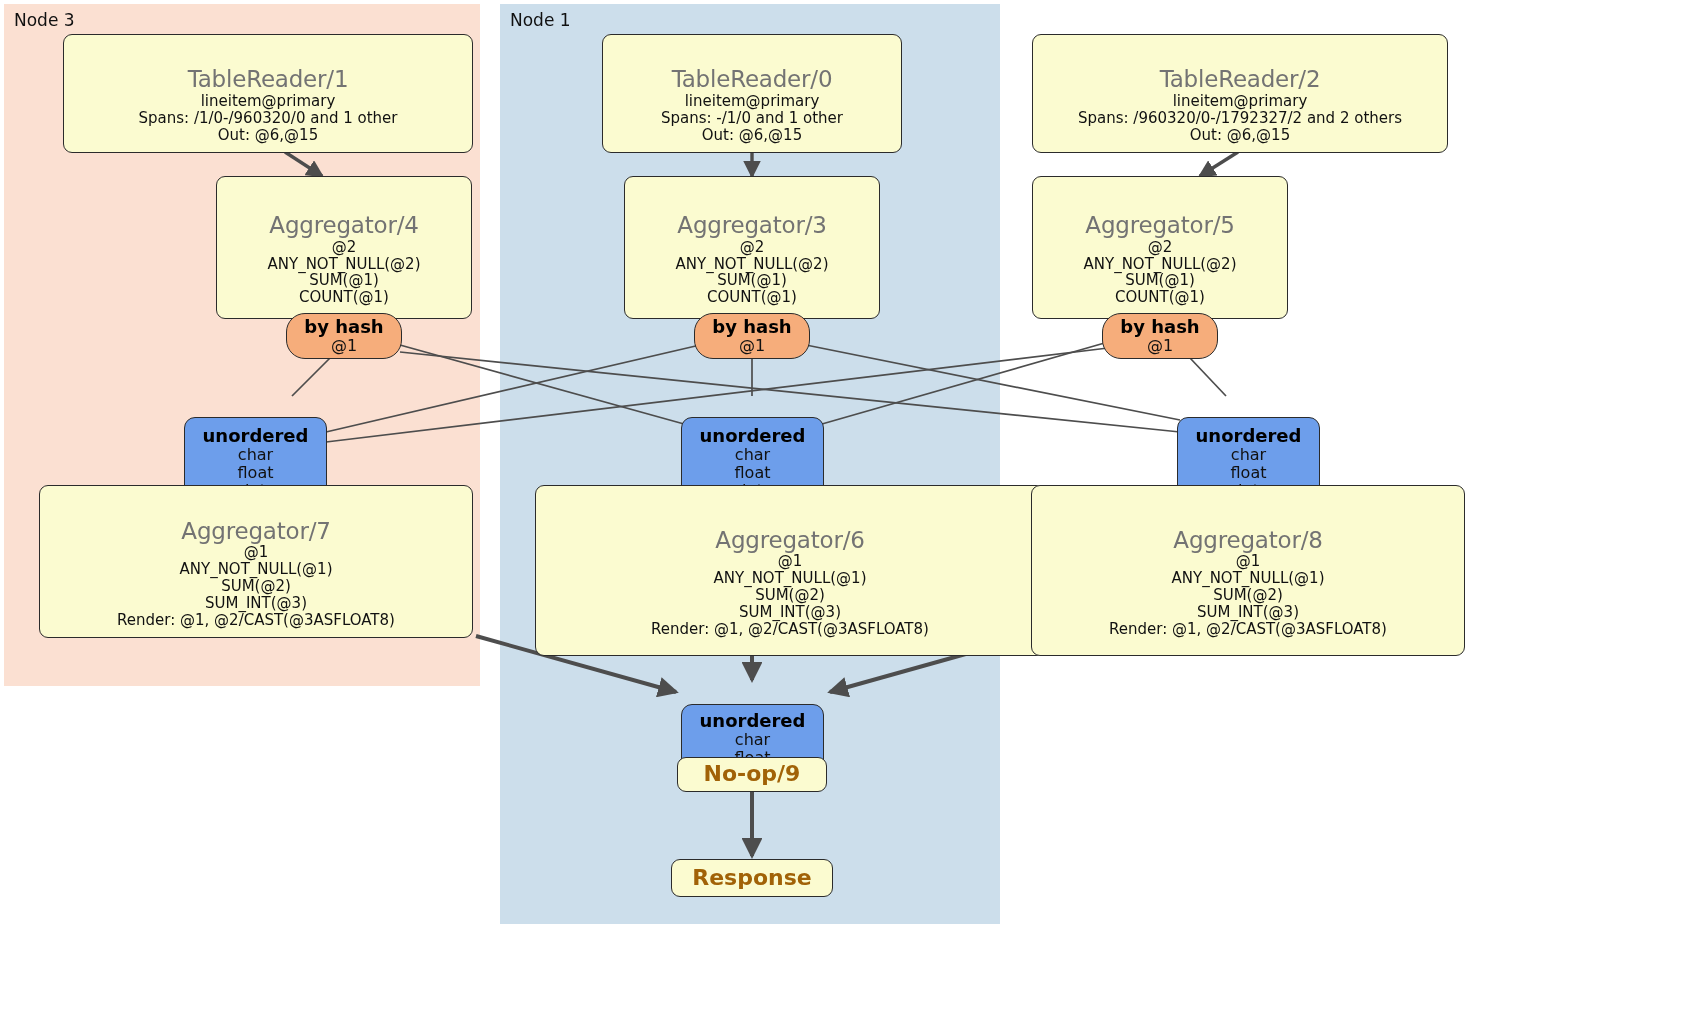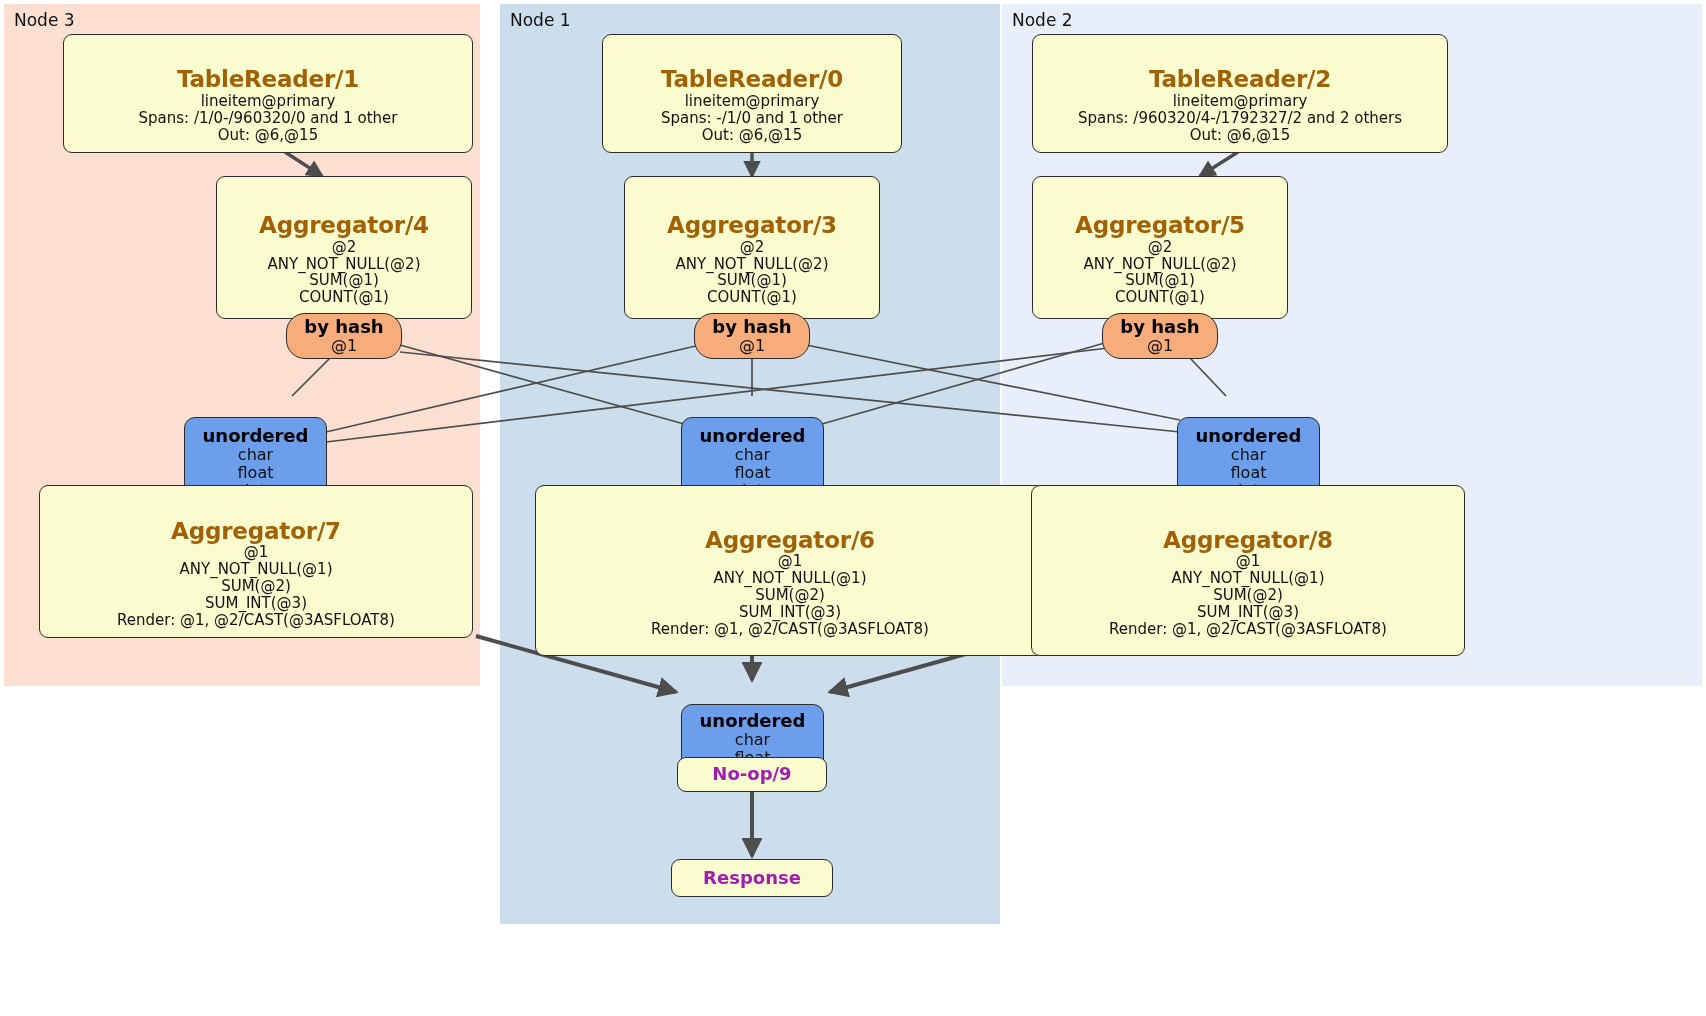--- a/index.html
+++ b/index.html
@@ -55,61 +55,58 @@
   .router-hash {
     background: #f6ad7b;
     border-radius: 19px;
   }
   .router-unordered {
     background: #6d9eeb;
     border-radius: 11px;
     margin-top: 21px;
   }
   .title {
-    font-weight: bold;
+    font-weight: normal;
     font-size: 23px;
-    color: #a16207;
+    color: #737373;
     letter-spacing: -0.2px;
     margin-top: 24px;
   }
   .detail {
     font-size: 15px;
     color: #111111;
   }
   .router-title {
     font-weight: bold;
     font-size: 18px;
     color: #000000;
   }
   .router-detail {
     font-size: 16px;
     color: #111111;
   }
   .small-title {
     font-weight: bold;
-    font-size: 18px;
-    color: #a21caf;
+    font-size: 22px;
+    color: #a16207;
   }
 </style>
 </head>
 <body>
 
 <div id="canvas">
 
   <div class="node-panel" style="left:4px; top:4px; width:476px; height:682px; background:#fbe0d2;">
     <span class="node-panel-label">Node 3</span>
   </div>
 
   <div class="node-panel" style="left:500px; top:4px; width:500px; height:920px; background:#ccdeeb;">
     <span class="node-panel-label">Node 1</span>
   </div>
 
-  <div class="node-panel" style="left:1002px; top:4px; width:700px; height:682px; background:#e9effa;">
-    <span class="node-panel-label">Node 2</span>
-  </div>
 
   <svg id="edges" viewBox="0 0 1706 1016" xmlns="http://www.w3.org/2000/svg">
     <defs>
       <marker id="arrow" viewBox="0 0 10 10" refX="8.6" refY="5" markerWidth="5.2" markerHeight="5.2" orient="auto-start-reverse">
         <path d="M 0 0 L 10 5 L 0 10 z" fill="#4d4d4d"></path>
       </marker>
       <marker id="arrow-thin" viewBox="0 0 10 10" refX="8.6" refY="5" markerWidth="4.4" markerHeight="4.4" orient="auto-start-reverse">
         <path d="M 0 0 L 10 5 L 0 10 z" fill="#4d4d4d"></path>
       </marker>
     </defs>
@@ -147,21 +144,21 @@
   <div class="box proc" style="left:602px; top:34px; width:300px; height:119px;">
     <span class="title">TableReader/0</span>
     <span class="detail">lineitem@primary</span>
     <span class="detail">Spans: -/1/0 and 1 other</span>
     <span class="detail">Out: @6,@15</span>
   </div>
 
   <div class="box proc" style="left:1032px; top:34px; width:416px; height:119px;">
     <span class="title">TableReader/2</span>
     <span class="detail">lineitem@primary</span>
-    <span class="detail">Spans: /960320/4-/1792327/2 and 2 others</span>
+    <span class="detail">Spans: /960320/0-/1792327/2 and 2 others</span>
     <span class="detail">Out: @6,@15</span>
   </div>
 
   <div class="box proc" style="left:216px; top:176px; width:256px; height:143px;">
     <span class="title">Aggregator/4</span>
     <span class="detail">@2</span>
     <span class="detail">ANY_NOT_NULL(@2)</span>
     <span class="detail">SUM(@1)</span>
     <span class="detail">COUNT(@1)</span>
   </div>

